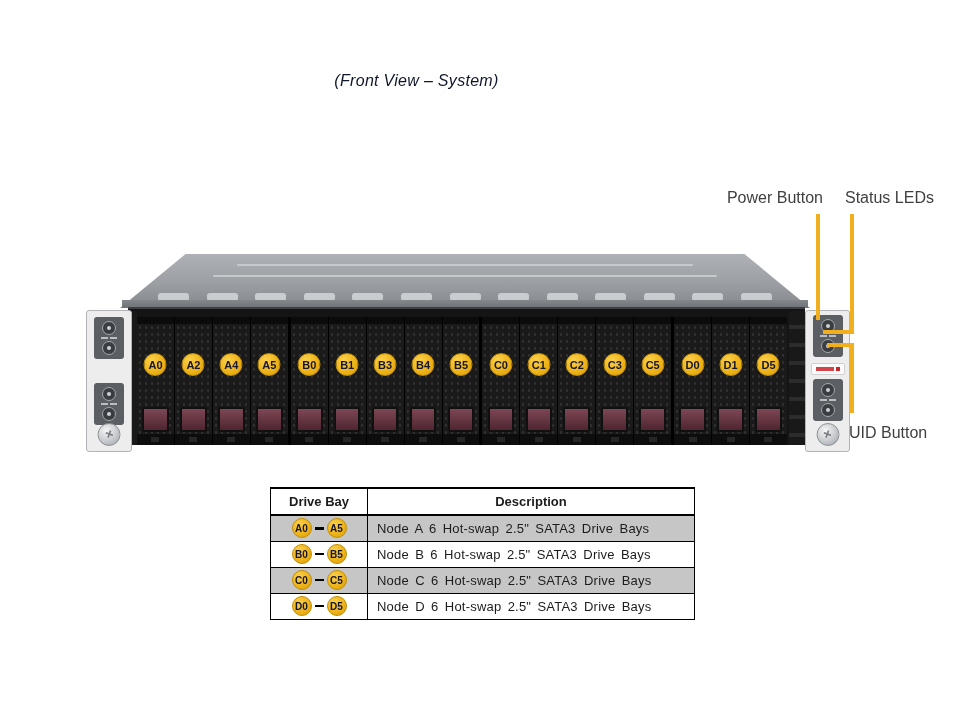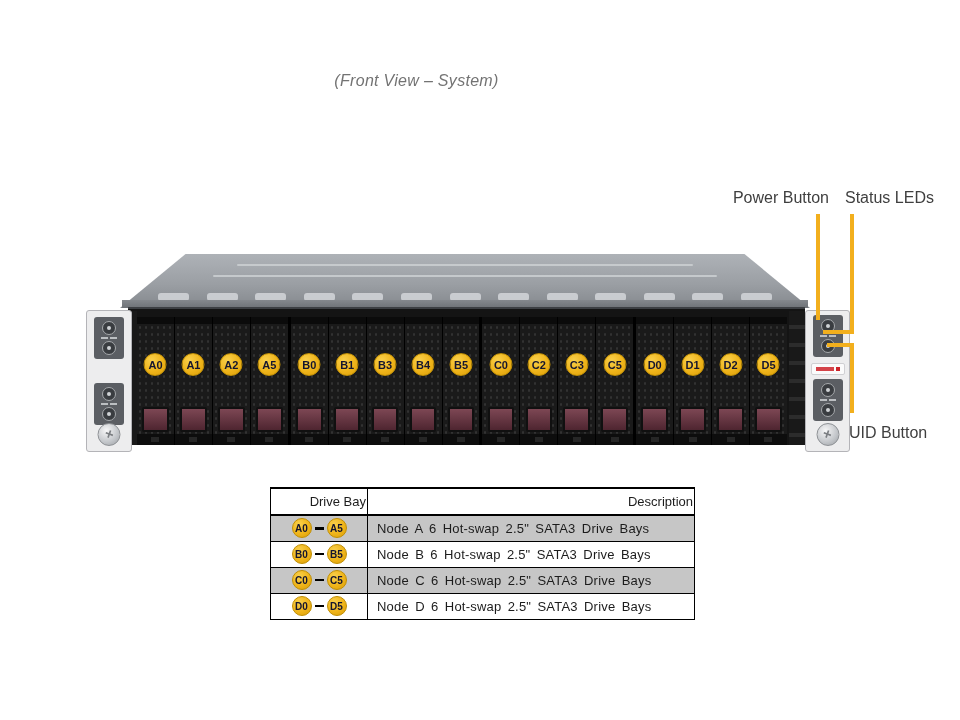--- a/index.html
+++ b/index.html
@@ -5,26 +5,26 @@
   html,body{margin:0;padding:0;}
   body{
     width:960px;height:720px;position:relative;background:#ffffff;
     font-family:"Liberation Sans", sans-serif;overflow:hidden;
   }
   .abs{position:absolute;}
 
   
   .fig-title{
     top:72px;left:0;width:833px;text-align:center;
-    font-size:16px;font-style:italic;color:#737373;letter-spacing:.3px;
+    font-size:16px;font-style:italic;color:#0f172a;letter-spacing:.3px;
   }
 
   
   .callout-label{font-size:16px;color:#3f3f3f;white-space:nowrap;}
-  .lbl-power{top:189px;right:131px;margin-left:44px;}
+  .lbl-power{top:189px;right:137px;margin-left:44px;}
   .lbl-status{top:189px;left:845px;text-align:center;}
   .lbl-uid{top:424px;left:849px;}
 
   
   .callout-line{background:var(--accent);z-index:30;}
   .ln-power-v{left:816px;top:214px;width:4px;height:106px;}
   .ln-status-v{left:850px;top:214px;width:4px;height:120px;}
   .ln-status-h{left:823px;top:330px;width:31px;height:4px;}
   .ln-uid-h{left:827px;top:343px;width:27px;height:4px;}
   .ln-uid-v{left:850px;top:343px;width:4px;height:70px;}
@@ -123,21 +123,21 @@
   }
   .screw span{display:block;transform:translateX(-50%) rotate(20deg);position:absolute;left:50%;top:1px;}
 
   
   .bay-table{
     left:270px;top:487px;width:425px;border-collapse:collapse;
     font-size:13px;color:#1c1c1c;background:#fff;
   }
   .bay-table th,.bay-table td{border:1px solid #000;box-sizing:border-box;}
   .bay-table th{
-    height:27px;font-size:13px;font-weight:normal;text-align:right;
+    height:27px;font-size:13px;font-weight:bold;text-align:center;
     border-bottom:2px solid #000;border-top:2px solid #000;
   }
   .col-bay{width:97px;}
   .bay-table td{height:26px;}
   .bay-table tr.gray{background:var(--row-gray);}
   .cell-badges{display:flex;align-items:center;justify-content:center;gap:3px;}
   .tbl-badge{
     width:20px;height:20px;border-radius:50%;
     background:radial-gradient(circle at 35% 30%,#f9d04c 0%,var(--badge) 55%,#d99d08 100%);
     border:1.5px solid var(--badge-ring);box-sizing:border-box;
@@ -180,32 +180,32 @@
     <div class="frame-col right"></div>
     <div class="drive-bays-row">
         <div class="bay">
           <div class="bay-top"></div>
           <div class="bay-label">A0</div>
           <div class="bay-latch"></div>
           <div class="bay-bottom"></div>
         </div>
         <div class="bay">
           <div class="bay-top"></div>
-          <div class="bay-label">A1</div>
-          <div class="bay-latch"></div>
-          <div class="bay-bottom"></div>
-        </div>
-        <div class="bay">
-          <div class="bay-top"></div>
           <div class="bay-label">A2</div>
           <div class="bay-latch"></div>
           <div class="bay-bottom"></div>
         </div>
         <div class="bay">
           <div class="bay-top"></div>
+          <div class="bay-label">A4</div>
+          <div class="bay-latch"></div>
+          <div class="bay-bottom"></div>
+        </div>
+        <div class="bay">
+          <div class="bay-top"></div>
           <div class="bay-label">A5</div>
           <div class="bay-latch"></div>
           <div class="bay-bottom"></div>
         </div>
         <div class="bay group-start">
           <div class="bay-top"></div>
           <div class="bay-label">B0</div>
           <div class="bay-latch"></div>
           <div class="bay-bottom"></div>
         </div>
@@ -234,20 +234,26 @@
           <div class="bay-bottom"></div>
         </div>
         <div class="bay group-start">
           <div class="bay-top"></div>
           <div class="bay-label">C0</div>
           <div class="bay-latch"></div>
           <div class="bay-bottom"></div>
         </div>
         <div class="bay">
           <div class="bay-top"></div>
+          <div class="bay-label">C1</div>
+          <div class="bay-latch"></div>
+          <div class="bay-bottom"></div>
+        </div>
+        <div class="bay">
+          <div class="bay-top"></div>
           <div class="bay-label">C2</div>
           <div class="bay-latch"></div>
           <div class="bay-bottom"></div>
         </div>
         <div class="bay">
           <div class="bay-top"></div>
           <div class="bay-label">C3</div>
           <div class="bay-latch"></div>
           <div class="bay-bottom"></div>
         </div>
@@ -259,26 +265,20 @@
         </div>
         <div class="bay group-start">
           <div class="bay-top"></div>
           <div class="bay-label">D0</div>
           <div class="bay-latch"></div>
           <div class="bay-bottom"></div>
         </div>
         <div class="bay">
           <div class="bay-top"></div>
           <div class="bay-label">D1</div>
-          <div class="bay-latch"></div>
-          <div class="bay-bottom"></div>
-        </div>
-        <div class="bay">
-          <div class="bay-top"></div>
-          <div class="bay-label">D2</div>
           <div class="bay-latch"></div>
           <div class="bay-bottom"></div>
         </div>
         <div class="bay">
           <div class="bay-top"></div>
           <div class="bay-label">D5</div>
           <div class="bay-latch"></div>
           <div class="bay-bottom"></div>
         </div>
       </div>

